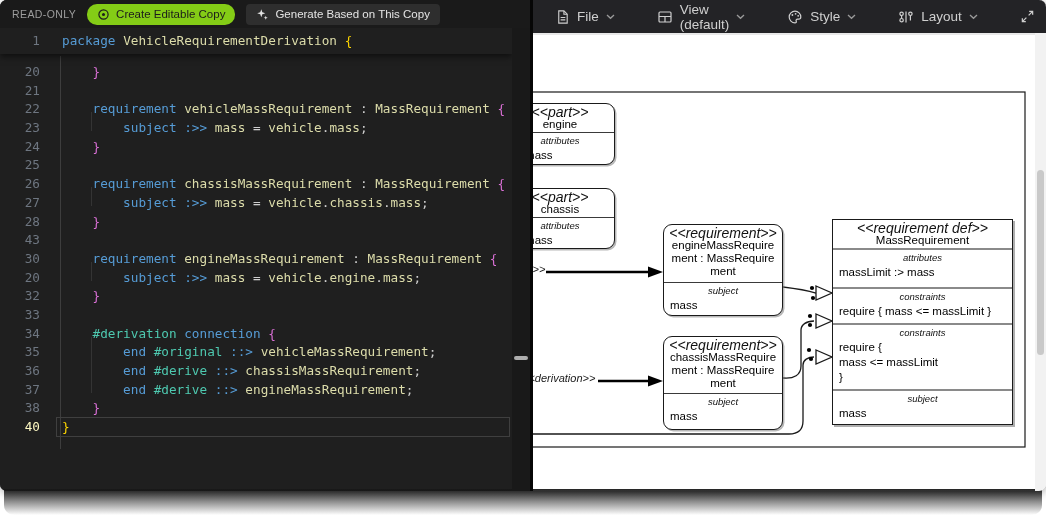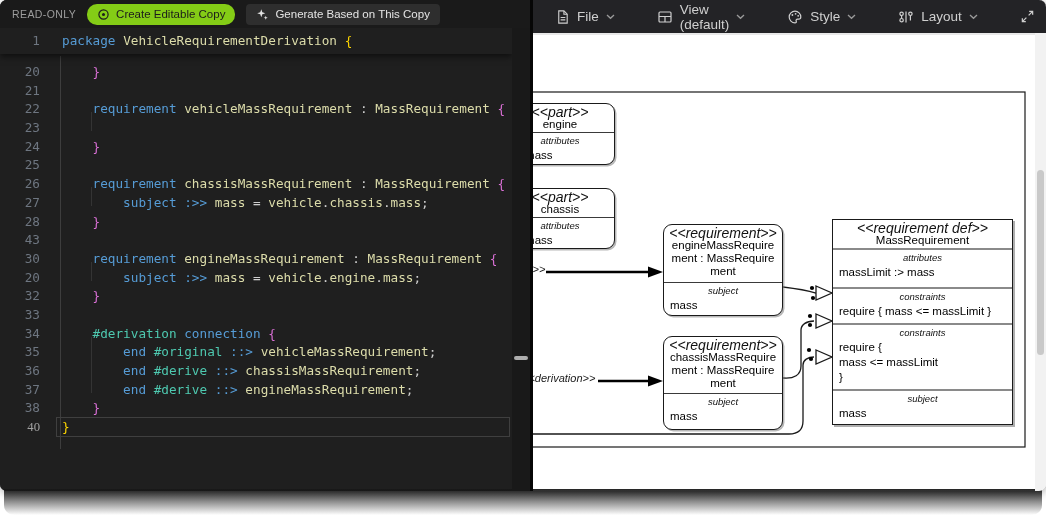--- a/index.html
+++ b/index.html
@@ -27,21 +27,21 @@
   .sticky-line { position:absolute; left:0; top:28px; width:512px; height:26px; background:#1f1f1f;
                  box-shadow:0 3px 6px rgba(0,0,0,.5); display:flex; align-items:center; z-index:4; }
 
   .code-font { font-family:"DejaVu Sans Mono", monospace; font-size:12.7px; line-height:18.7px; }
   .code-area { position:absolute; left:0; top:54px; width:512px; bottom:0; z-index:1; }
   .code-rows { position:absolute; left:0; top:2px; right:0;margin-top:7px; }
   .code-row { display:flex; height:18.7px; position:relative; }
   .code-row.current::after { content:""; position:absolute; left:56px; right:2px; top:-1px; bottom:0;
                              border:1px solid #3f3f3f; pointer-events:none; }
   .ln { width:40px; text-align:right; color:#6e7681; flex:none; }
-  .code-row.current .ln { color:#a3a3a3;font-family:Liberation Serif, serif; }
+  .code-row.current .ln { color:#fef9c3; }
   .ct { margin-left:22px; white-space:pre; color:#cfcfcf; }
 
   .tk-kw   { color:#569cd6; }
   .tk-id   { color:#dcdcaa; }
   .tk-pl   { color:#cfcfcf; }
   .tk-b1   { color:#ffd700; }
   .tk-b2   { color:#da70d6; }
   .tk-hash { color:#4ec9b0; }
 
   .guide { position:absolute; width:1px; background:#343434; }
@@ -151,20 +151,21 @@
           <div class="code-row">
             <span class="ln">21</span>
             <span class="ct"></span>
           </div>
           <div class="code-row">
             <span class="ln">22</span>
             <span class="ct"><span class="tk-pl">    </span><span class="tk-kw">requirement</span><span class="tk-pl"> </span><span class="tk-id">vehicleMassRequirement</span><span class="tk-pl"> : </span><span class="tk-id">MassRequirement</span><span class="tk-pl"> </span><span class="tk-b2">{</span></span>
           </div>
           <div class="code-row">
             <span class="ln">23</span>
+            <span class="ct"><span class="tk-pl">        </span><span class="tk-kw">subject</span><span class="tk-pl"> </span><span class="tk-kw">:&gt;&gt;</span><span class="tk-pl"> </span><span class="tk-id">mass</span><span class="tk-pl"> = </span><span class="tk-id">vehicle</span><span class="tk-pl">.</span><span class="tk-id">mass</span><span class="tk-pl">;</span></span>
           </div>
           <div class="code-row">
             <span class="ln">24</span>
             <span class="ct"><span class="tk-pl">    </span><span class="tk-b2">}</span></span>
           </div>
           <div class="code-row">
             <span class="ln">25</span>
             <span class="ct"></span>
           </div>
           <div class="code-row">

